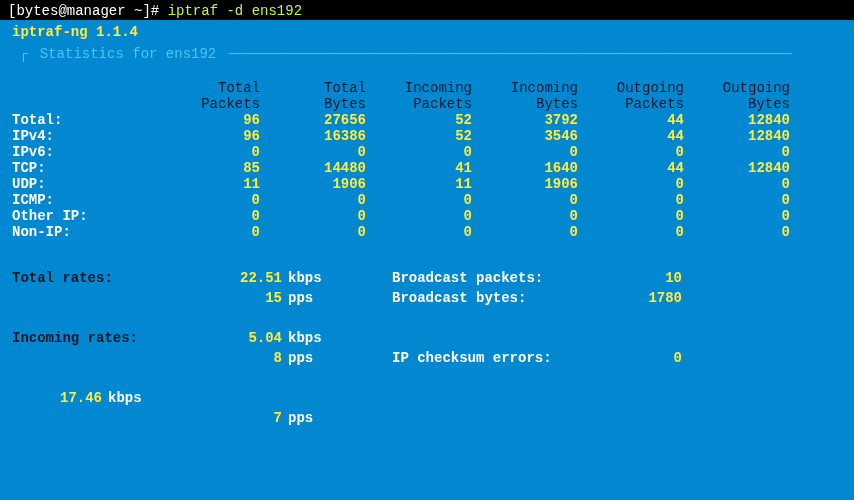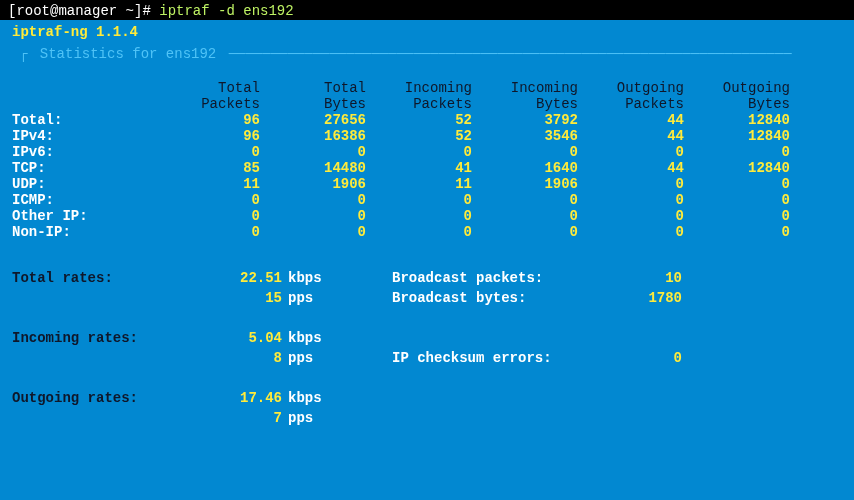--- a/index.html
+++ b/index.html
@@ -114,21 +114,21 @@
       text-align: right;
     }
     .rate-block {
       margin-bottom: 20px;
     }
   </style>
 </head>
 <body>
 
 <div class="terminal-line">
-  <span>[root@manager ~]#</span>
+  <span>[bytes@manager ~]#</span>
   <span class="cmd">iptraf -d ens192</span>
 </div>
 
 <div class="app-area">
   <div class="app-title">iptraf-ng 1.1.4</div>
   <div class="box-label">┌ <span>Statistics for ens192</span> ───────────────────────────────────────────────────────────────────</div>
 
   <div class="stats-table">
     <div class="header-row">
       <div class="label-col"></div>
@@ -254,21 +254,20 @@
         <div class="rate-label"></div>
         <div class="rate-val">8</div>
         <div class="rate-unit">pps</div>
         <div class="rate-right-label">IP checksum errors:</div>
         <div class="rate-right-val">0</div>
       </div>
     </div>
 
     <div class="rate-block">
       <div class="rate-row">
-        <div class="rate-label">Outgoing rates:</div>
         <div class="rate-val">17.46</div>
         <div class="rate-unit">kbps</div>
         <div class="rate-right-label"></div>
         <div class="rate-right-val"></div>
       </div>
       <div class="rate-row">
         <div class="rate-label"></div>
         <div class="rate-val">7</div>
         <div class="rate-unit">pps</div>
         <div class="rate-right-label"></div>

